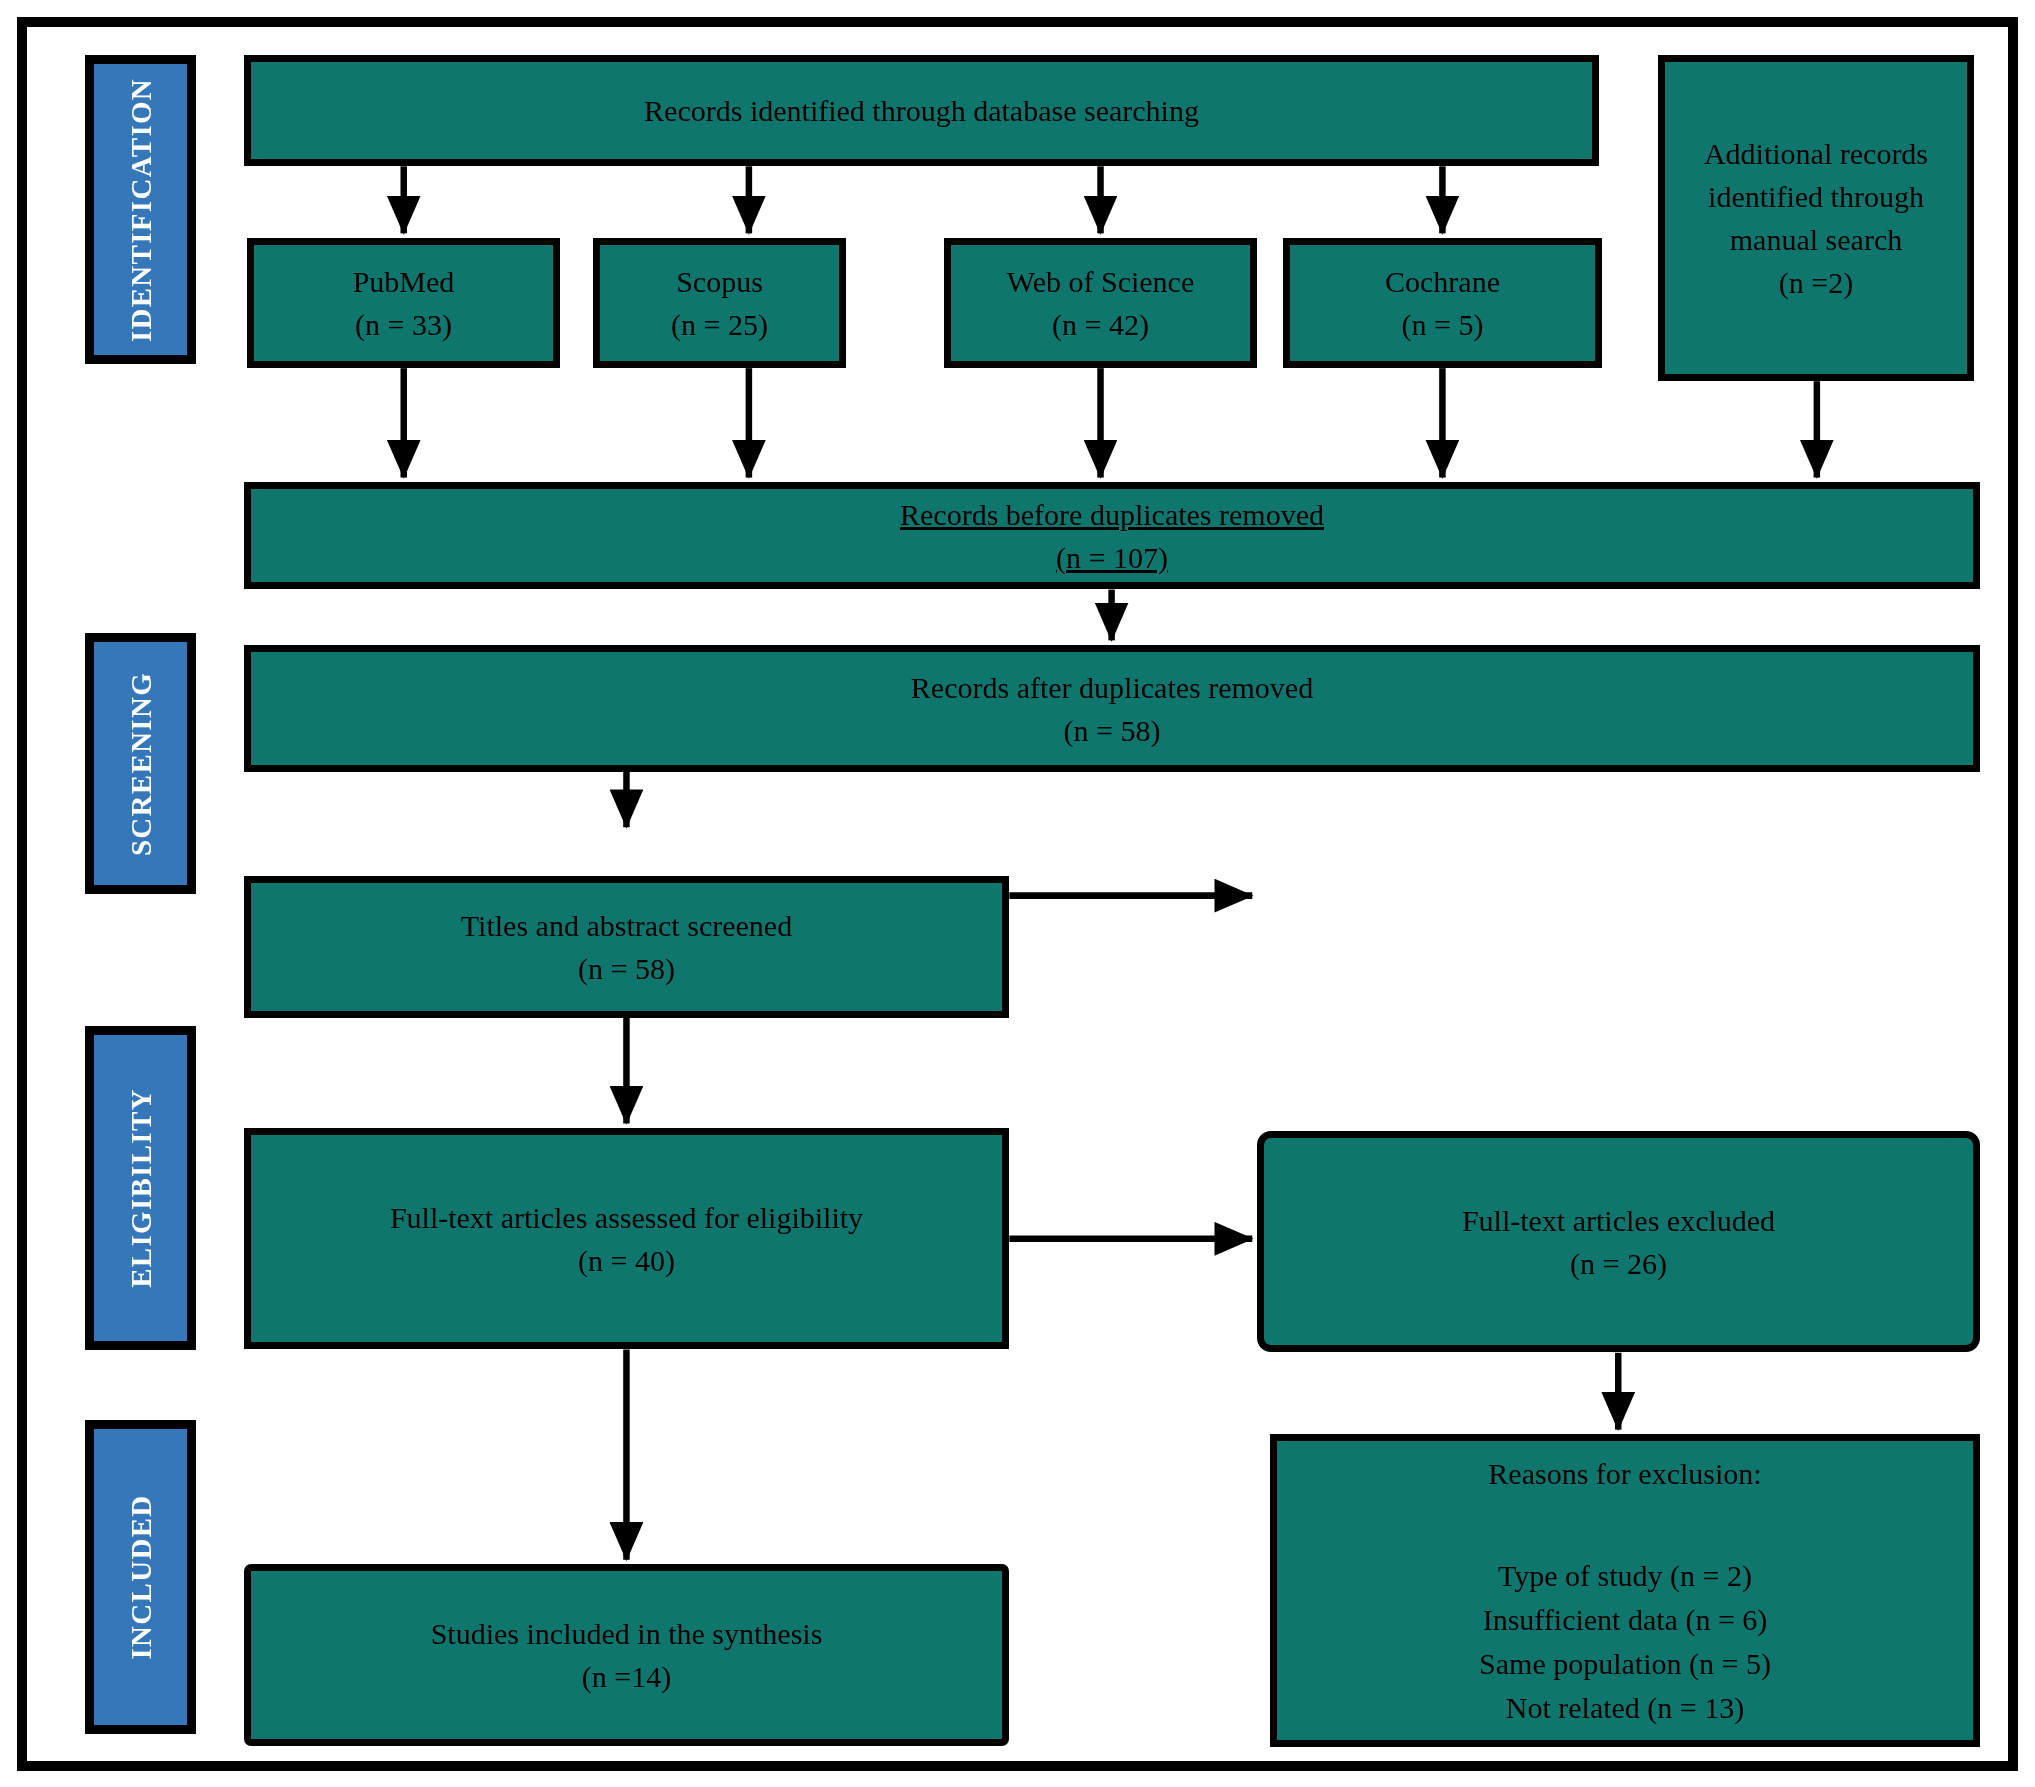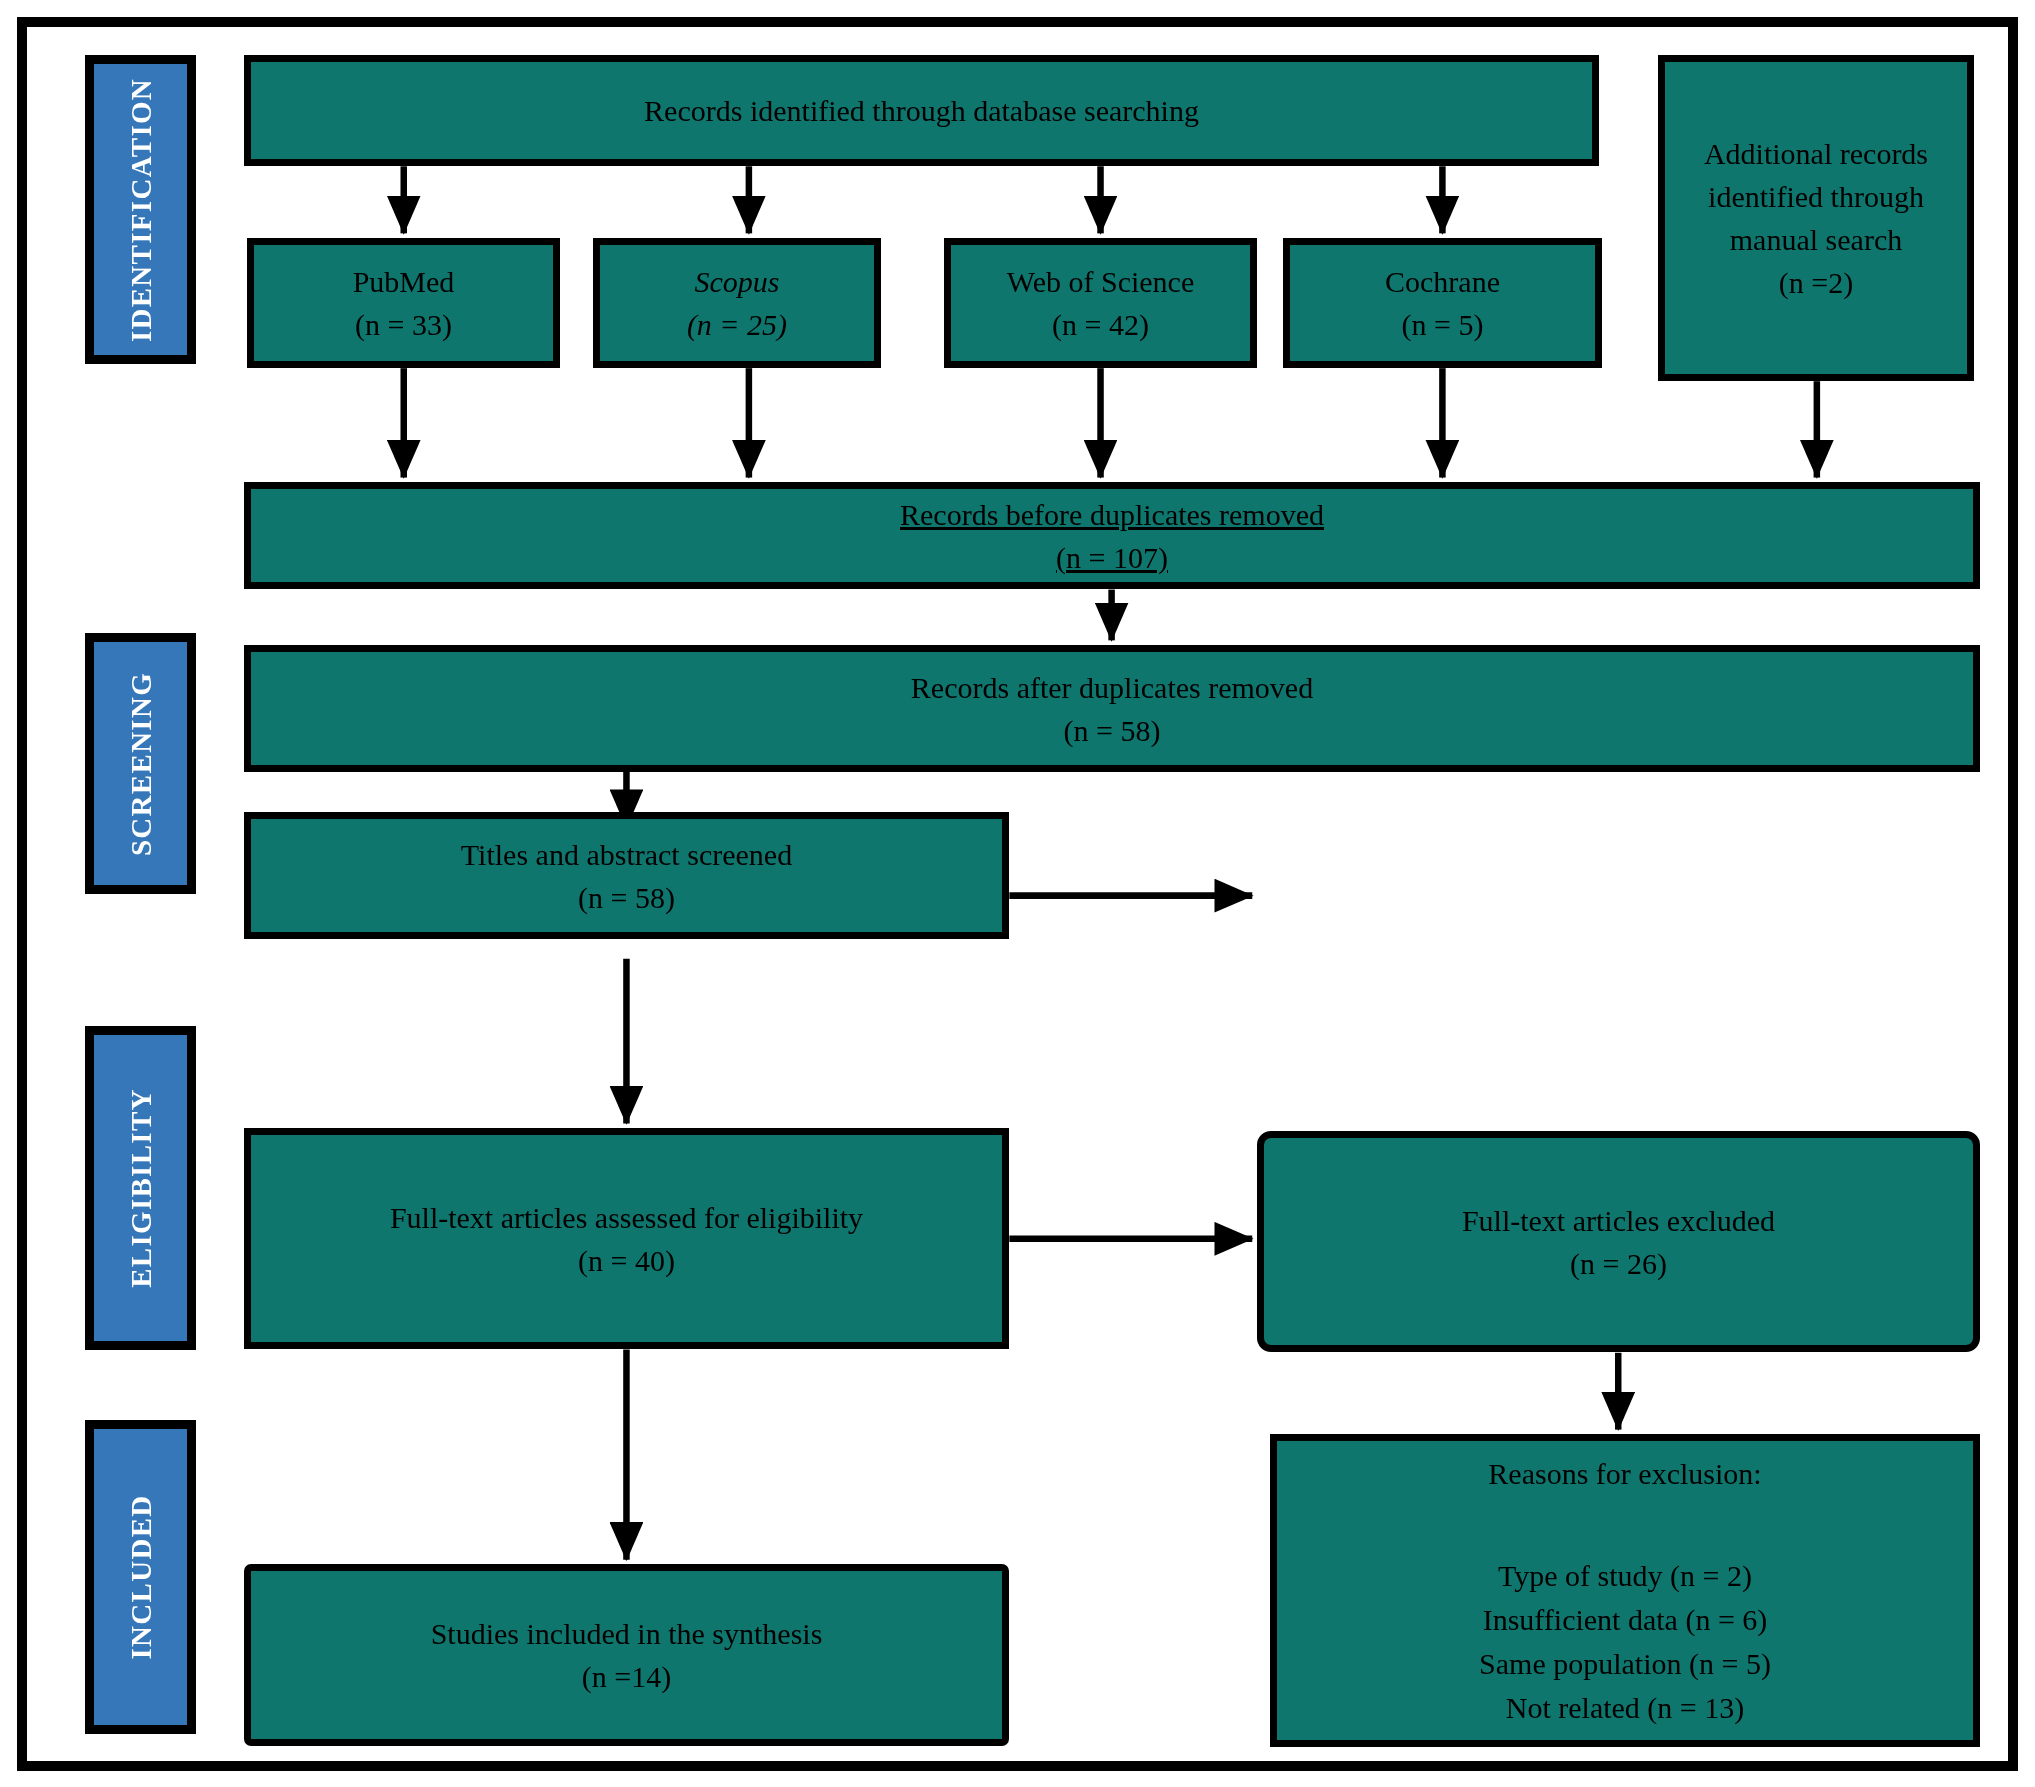--- a/index.html
+++ b/index.html
@@ -17,27 +17,27 @@
   
   .stage{position:absolute;left:85px;width:111px;background:var(--blue,#3577B9);
          border:9px solid #000;box-sizing:border-box;}
   .stage .vlabel{position:absolute;left:50%;top:50%;
          transform:translate(-50%,-50%) rotate(-90deg);white-space:nowrap;
          color:#fff;font-weight:bold;font-size:29px;letter-spacing:1.3px;}
 
   
   #box-db-search      {left:244px; top:55px;   width:1355px;height:111px;}
   #box-pubmed         {left:247px; top:238px;  width:313px; height:130px;}
-  #box-scopus         {left:593px; top:238px;  width:288px; height:130px;font-style:italic;}
+  #box-scopus         {left:593px; top:238px;  width:253px; height:130px;}
   #box-wos            {left:944px;top:238px;  width:313px; height:130px;}
   #box-cochrane       {left:1283px;top:238px;  width:319px; height:130px;}
   #box-additional     {left:1658px;top:55px;   width:316px; height:326px;}
   #box-before-dupes   {left:244px; top:482px;  width:1736px;height:107px;text-decoration:underline;}
   #box-after-dupes    {left:244px; top:645px;  width:1736px;height:127px;}
-  #box-titles         {left:244px; top:812px; width:765px;height:127px;}
+  #box-titles         {left:244px; top:876px; width:765px;height:142px;}
   #box-rec-excluded   {left:1257px;top:838px; width:723px;height:114px;}
   #box-ft-assessed    {left:244px; top:1128px; width:765px;height:221px;}
   #box-ft-excluded    {left:1257px;top:1131px; width:723px;height:221px;border-radius:14px;}
   #box-included       {left:244px; top:1564px; width:765px;height:182px;border-radius:7px;}
   #box-reasons        {left:1270px;top:1434px; width:710px;height:313px;}
   #box-reasons .reasons-title{margin-bottom:58px;}
   #box-reasons .line{line-height:44px;}
 
   #stage-identification{top:55px;  height:309px;}
   #stage-screening     {top:633px; height:261px;}

